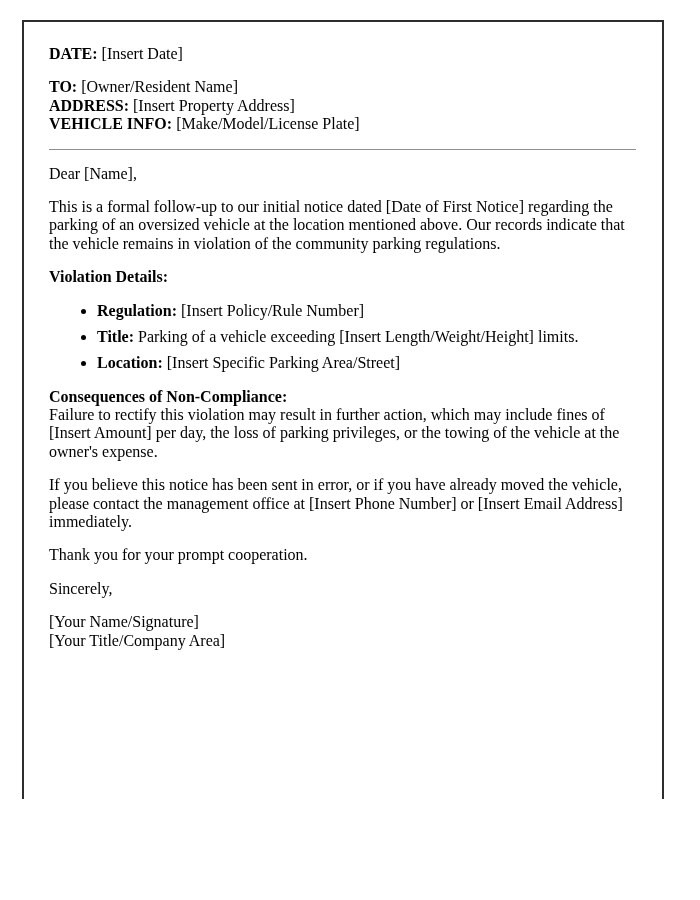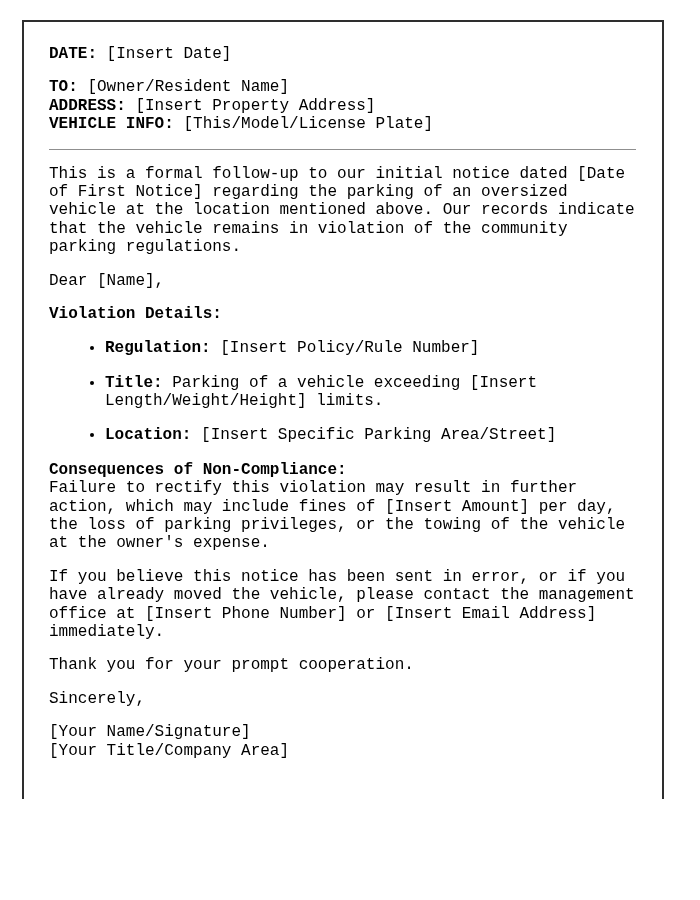--- a/index.html
+++ b/index.html
@@ -13,21 +13,20 @@
     font-family: "Liberation Serif", "DejaVu Serif", serif;
     color: #000000;
     overflow: hidden;
   }
   .viewport {
     position: relative;
     width: 700px;
     height: 799px;
     overflow: hidden;
     background: #ffffff;
-    font-family: Liberation Mono, monospace;
   }
   .letter {
     position: absolute;
     top: 20px;
     left: 22px;
     box-sizing: border-box;
     width: 642px;
     min-height: 940px;
     border: 2px solid var(--border-color, #2e2e2e);
     padding: 8px 26px 24px 25px;
@@ -36,43 +35,43 @@
     line-height: 1.15;
   }
   .letter p {
     margin: 15px 0;
   }
   .letter ul {
     margin: 15px 0;
     padding-left: 40px;
   }
   .letter li {
-    margin: 16px;
+    margin: 8px;
     padding: 0;
   }
   .letter hr {
     border: none;
     border-top: 1px solid var(--divider-color, #8f8f8f);
     margin: 8px 0;
     height: 0;
   }
   .letter strong {
     font-weight: bold;
   }
 </style>
 </head>
 <body style="color: rgb(0, 0, 0); background: rgb(255, 255, 255);">
 
 <div class="viewport">
   <div class="letter" id="letter">
       <p><strong>DATE:</strong><span> [Insert Date]</span></p>
-      <p><strong>TO:</strong><span> [Owner/Resident Name]</span><br><strong>ADDRESS:</strong><span> [Insert Property Address]</span><br><strong>VEHICLE INFO:</strong><span> [This/Model/License Plate]</span></p>
+      <p><strong>TO:</strong><span> [Owner/Resident Name]</span><br><strong>ADDRESS:</strong><span> [Insert Property Address]</span><br><strong>VEHICLE INFO:</strong><span> [Make/Model/License Plate]</span></p>
       <hr>
+      <p><span>Dear [Name],</span></p>
       <p><span>This is a formal follow-up to our initial notice dated [Date of First Notice] regarding the parking of an oversized vehicle at the location mentioned above. Our records indicate that the vehicle remains in violation of the community parking regulations.</span></p>
-      <p><span>Dear [Name],</span></p>
       <p><strong>Violation Details:</strong></p>
       <ul>
         <li><strong>Regulation:</strong><span> [Insert Policy/Rule Number]</span></li>
         <li><strong>Title:</strong><span> Parking of a vehicle exceeding [Insert Length/Weight/Height] limits.</span></li>
         <li><strong>Location:</strong><span> [Insert Specific Parking Area/Street]</span></li>
       </ul>
       <p><strong>Consequences of Non-Compliance:</strong><br><span>Failure to rectify this violation may result in further action, which may include fines of [Insert Amount] per day, the loss of parking privileges, or the towing of the vehicle at the owner's expense.</span></p>
       <p><span>If you believe this notice has been sent in error, or if you have already moved the vehicle, please contact the management office at [Insert Phone Number] or [Insert Email Address] immediately.</span></p>
       <p><span>Thank you for your prompt cooperation.</span></p>
       <p><span>Sincerely,</span></p>

